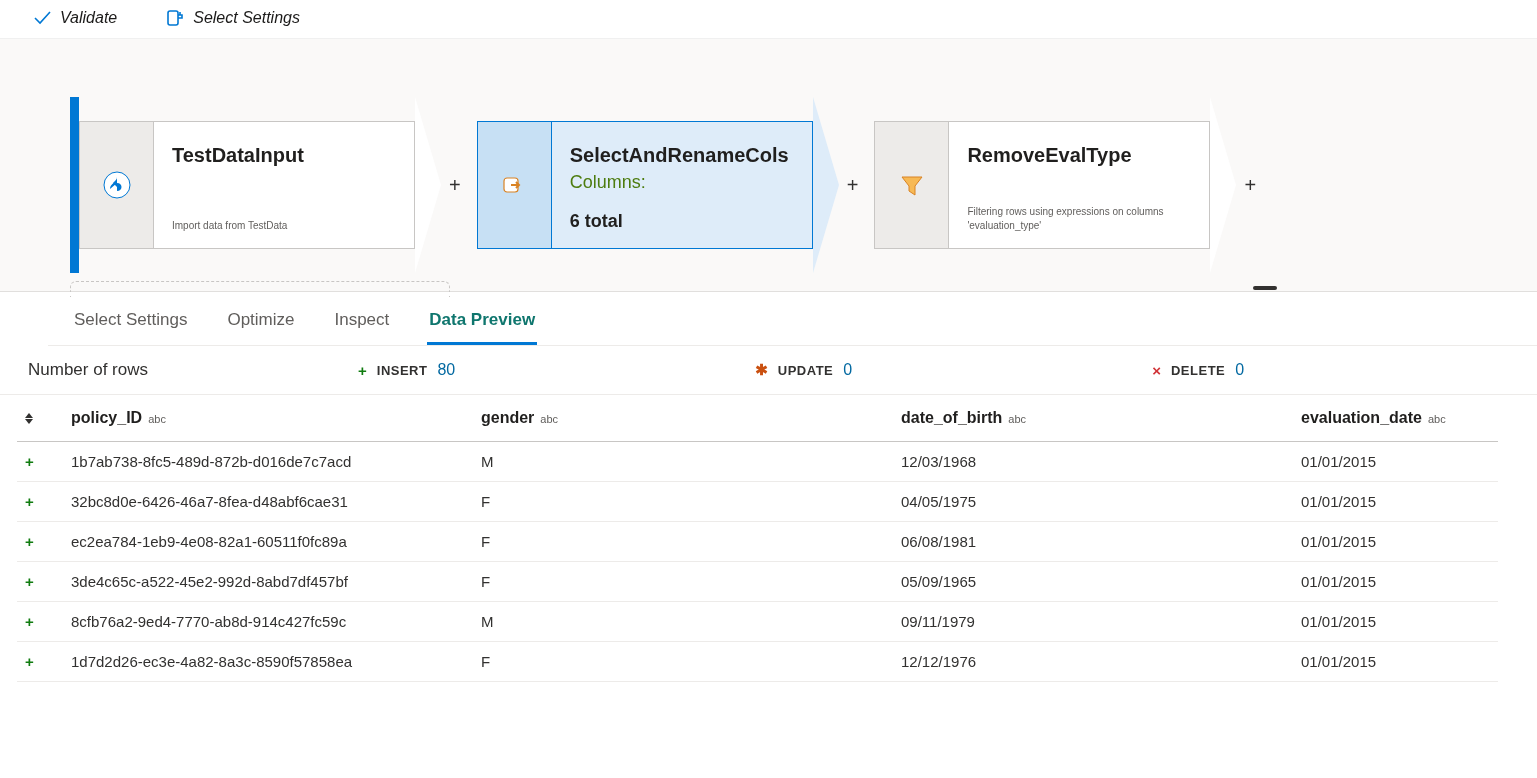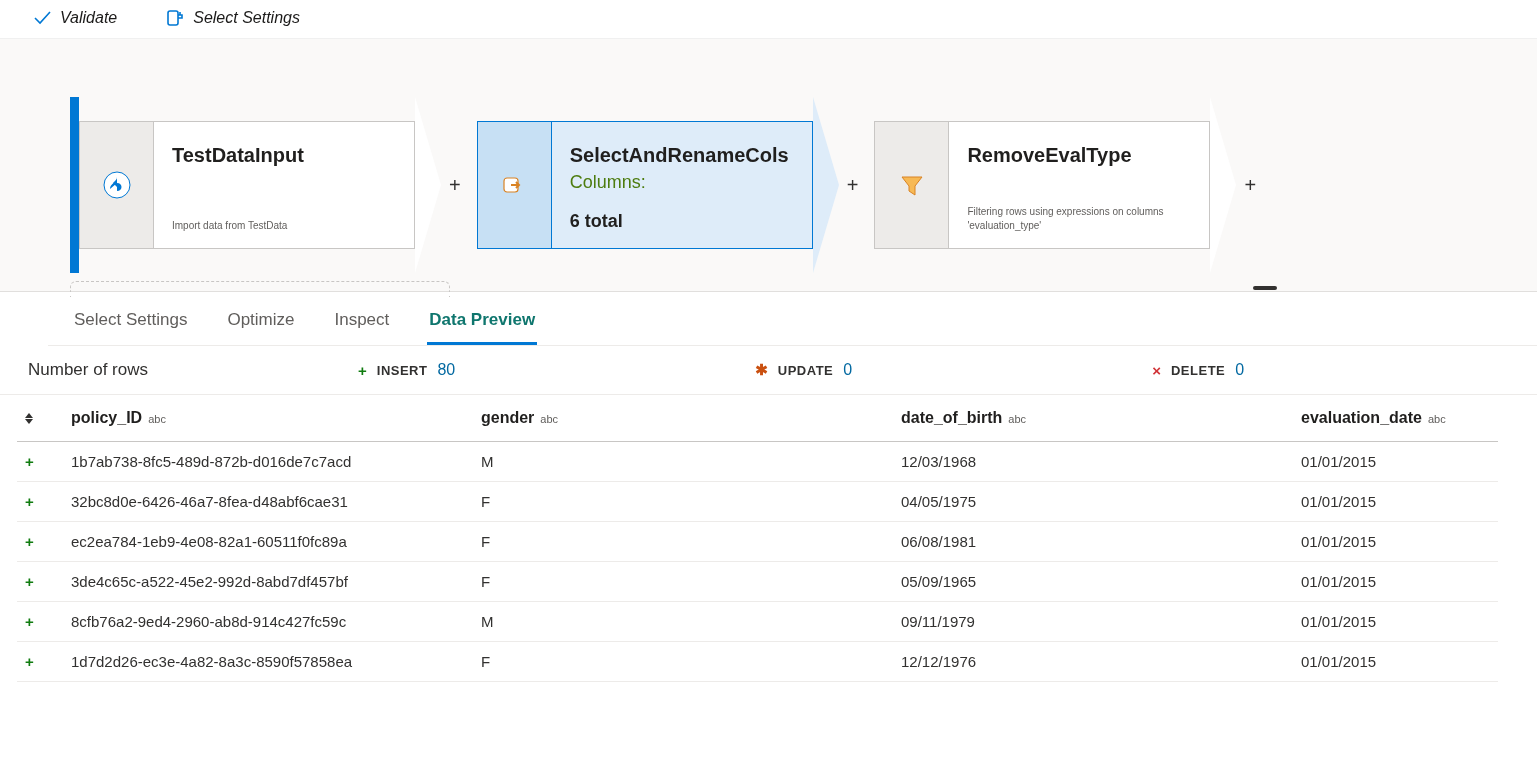--- a/index.html
+++ b/index.html
@@ -362,21 +362,21 @@
       </tr>
       <tr>
         <td class="first">+</td>
         <td>3de4c65c-a522-45e2-992d-8abd7df457bf</td>
         <td>F</td>
         <td>05/09/1965</td>
         <td>01/01/2015</td>
       </tr>
       <tr>
         <td class="first">+</td>
-        <td>8cfb76a2-9ed4-2960-ab8d-914c427fc59c</td>
+        <td>8cfb76a2-9ed4-7770-ab8d-914c427fc59c</td>
         <td>M</td>
         <td>09/11/1979</td>
         <td>01/01/2015</td>
       </tr>
       <tr>
         <td class="first">+</td>
         <td>1d7d2d26-ec3e-4a82-8a3c-8590f57858ea</td>
         <td>F</td>
         <td>12/12/1976</td>
         <td>01/01/2015</td>

